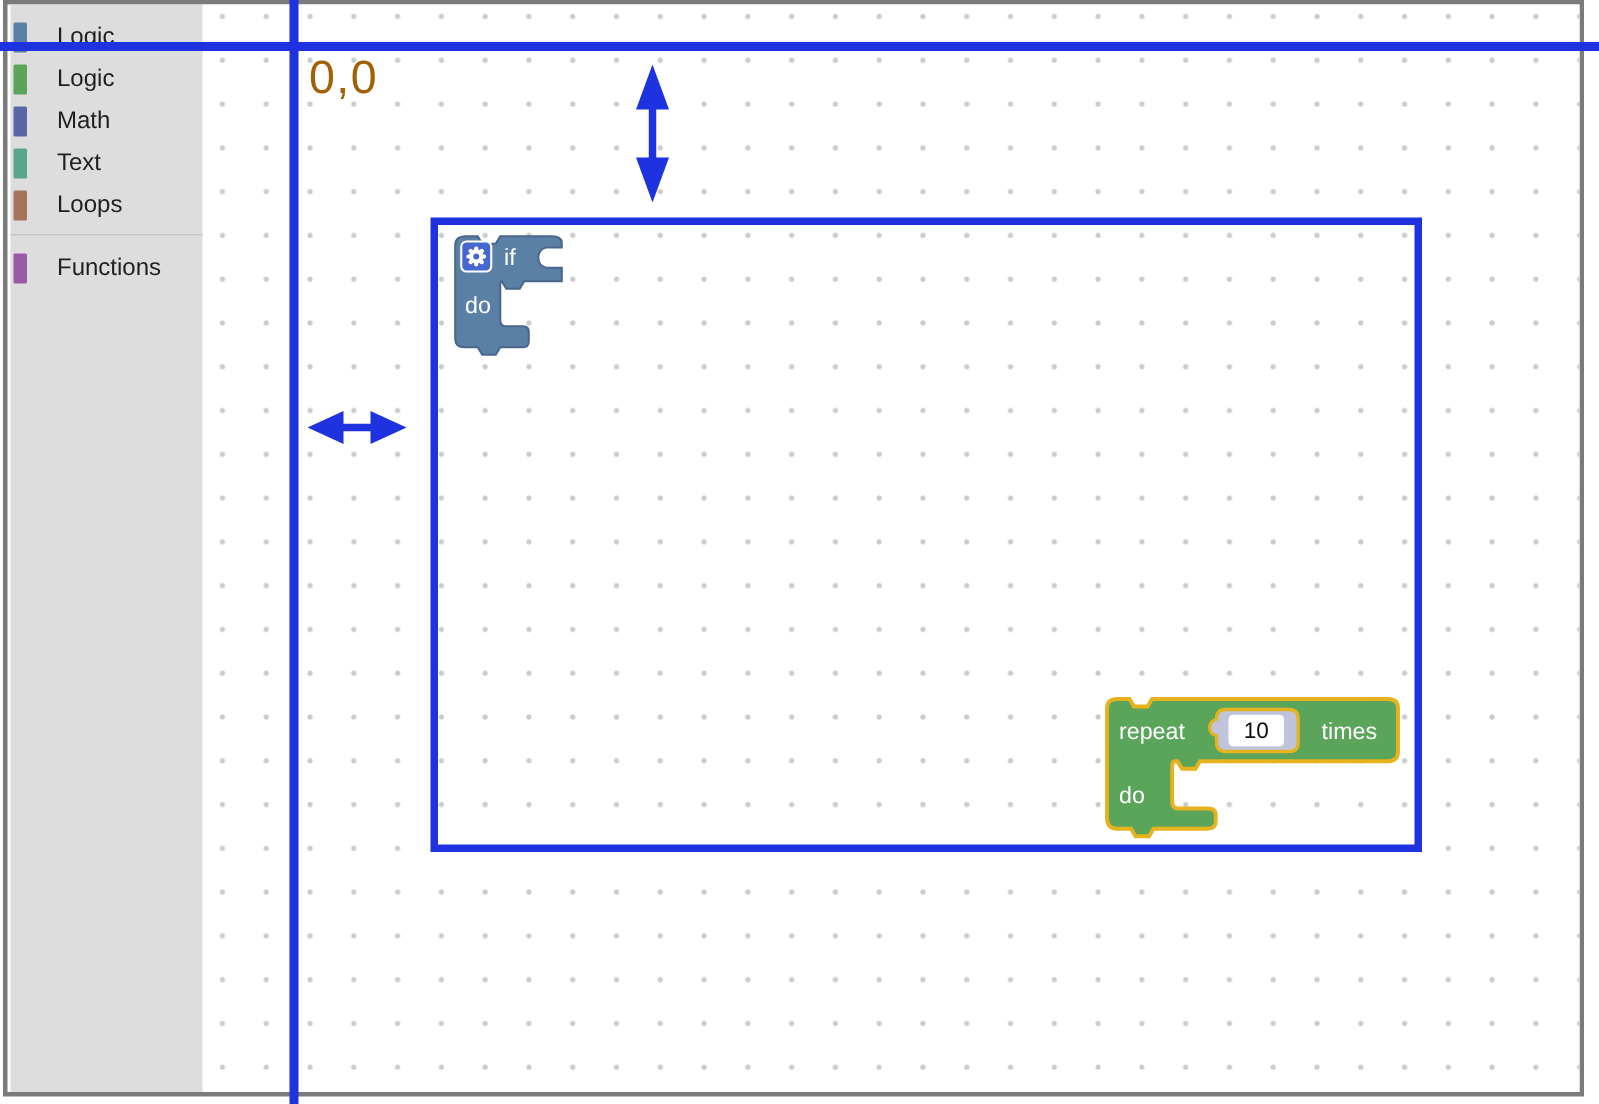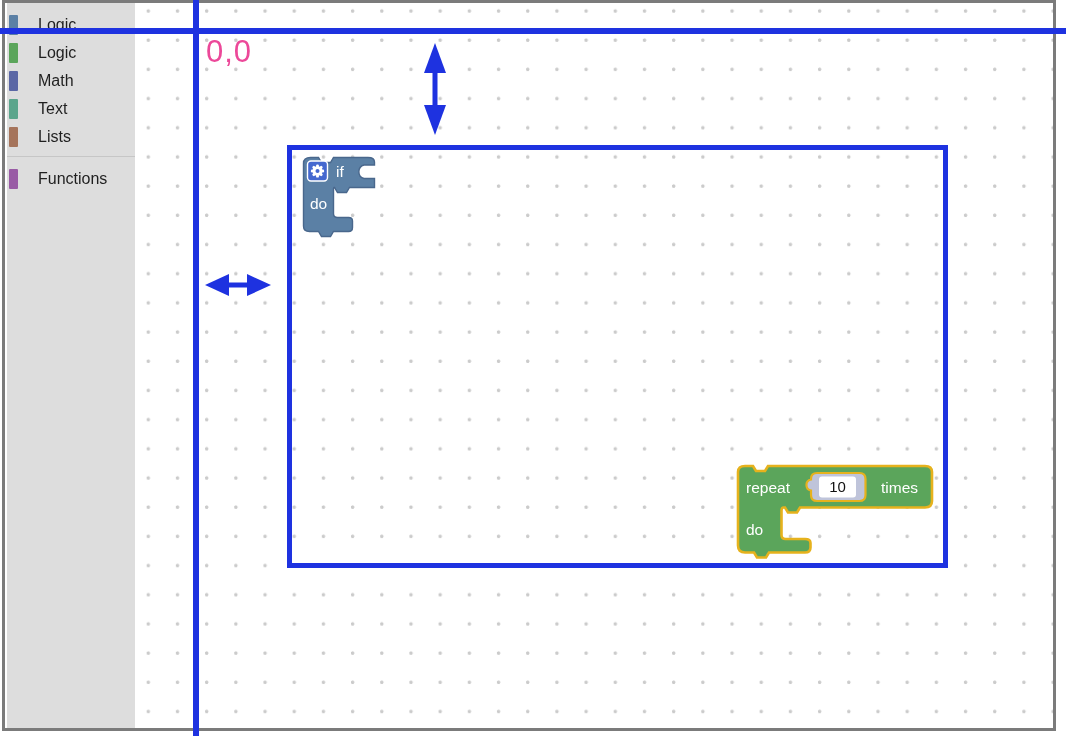--- a/index.html
+++ b/index.html
@@ -37,21 +37,21 @@
   }
   
   .ann{position:absolute;z-index:40;}
   #hline{left:0;top:28px;width:1066px;height:6px;background:#1e32e0;}
   #vline{left:193px;top:0;width:6px;height:736px;background:#1e32e0;}
   #region-rect{
     left:287px;top:145px;width:661px;height:423px;
     border:5px solid #1e32e0;box-sizing:border-box;z-index:20;
   }
   #origin-label{
-    left:206px;top:34px;font-size:31px;color:#ec4899;z-index:30;letter-spacing:1px;text-align:right;
+    left:206px;top:34px;font-size:31px;color:#a16207;z-index:30;letter-spacing:1px;text-align:right;
   }
   .blk{position:absolute;z-index:25;}
   svg text{font-family:"Liberation Sans",sans-serif;}
   .blk-label{fill:#ffffff;font-size:15.5px;}
   .num-label{fill:#111;font-size:15px;}
 </style>
 </head>
 <body>
 
 <div id="stage">
@@ -72,21 +72,21 @@
       <div class="cat-row">
         <span class="cat-bar bar-math"></span>
         <span class="cat-label">Math</span>
       </div>
       <div class="cat-row">
         <span class="cat-bar bar-text"></span>
         <span class="cat-label">Text</span>
       </div>
       <div class="cat-row">
         <span class="cat-bar bar-colour"></span>
-        <span class="cat-label">Lists</span>
+        <span class="cat-label">Loops</span>
       </div>
       <div class="toolbox-sep"></div>
       <div class="cat-row">
         <span class="cat-bar bar-functions"></span>
         <span class="cat-label">Functions</span>
       </div>
     </div>
   </div>
 
   <svg class="blk" style="left:302px;top:156px" width="78" height="86" viewBox="0 0 78 86">

